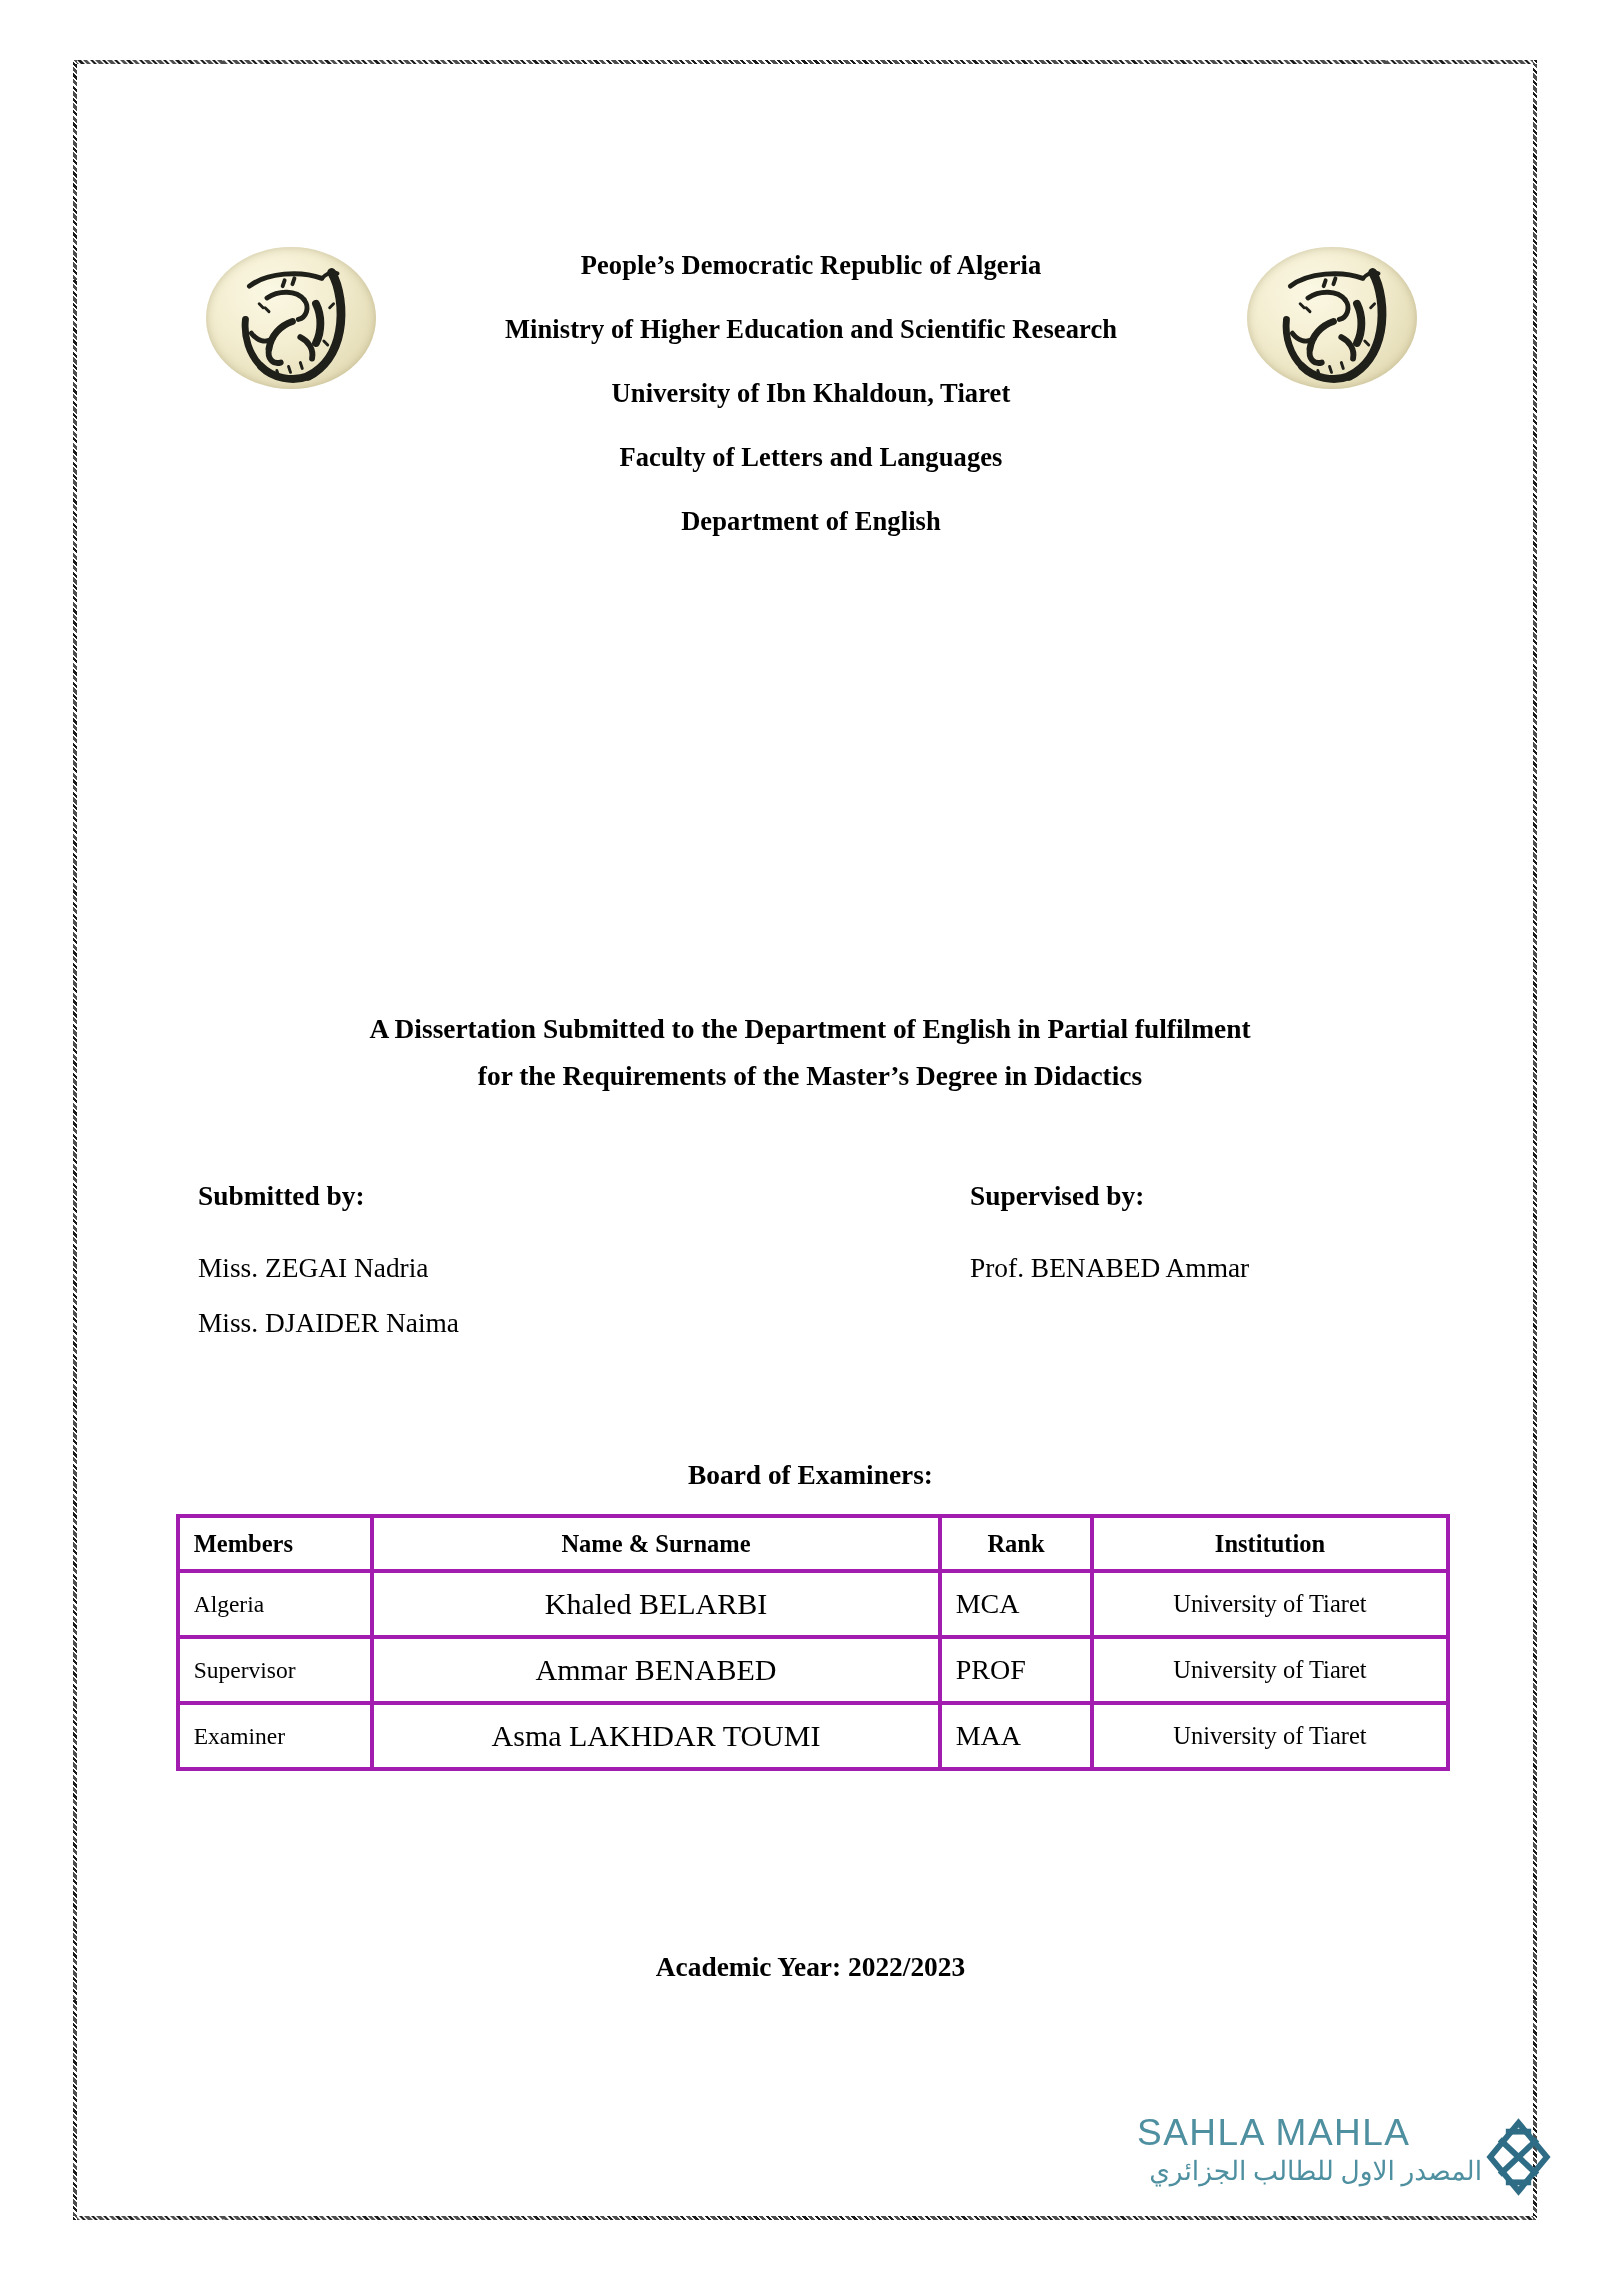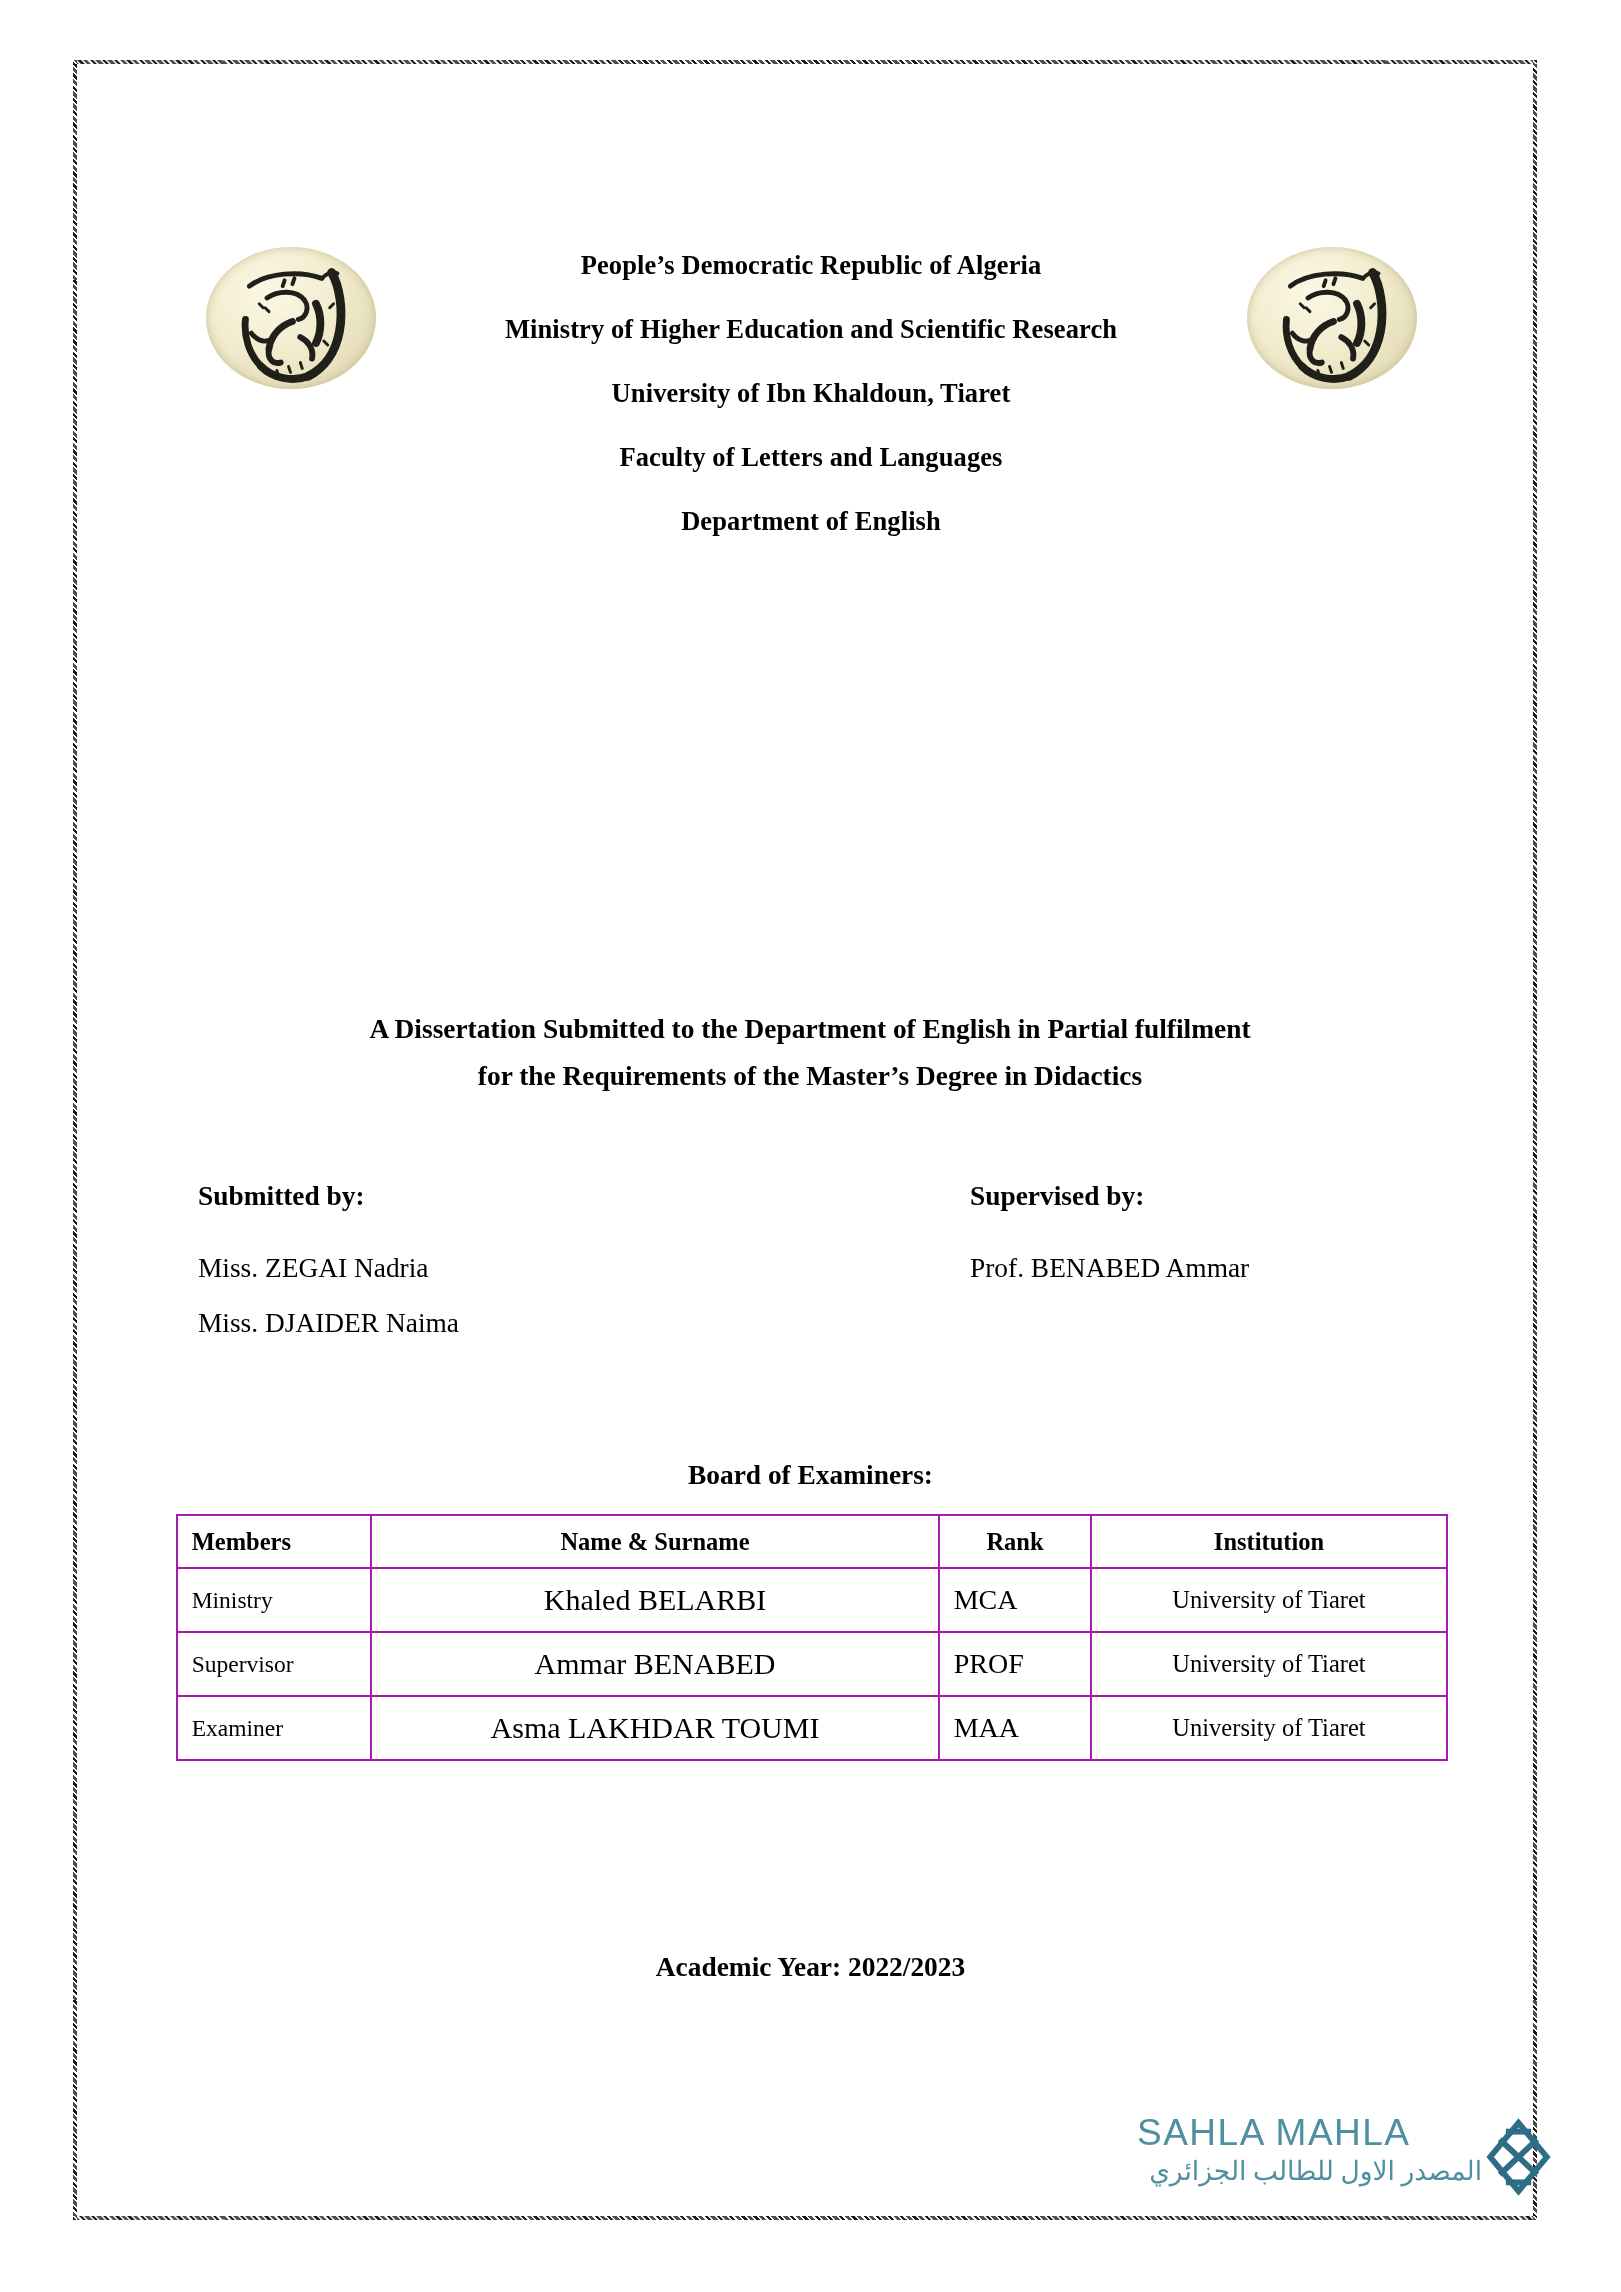--- a/index.html
+++ b/index.html
@@ -163,21 +163,21 @@
 
   #examiners-table {
     position: absolute;
     left: 176px;
     top: 1514px;
     width: 1270px;
     border-collapse: collapse;
     table-layout: fixed;
   }
   #examiners-table td, #examiners-table th {
-    border: 2px solid #a21caf;
+    border: 4px solid #a21caf;
     padding: 0;
     vertical-align: middle;
   }
   #examiners-table col.c-member { width: 194px; }
   #examiners-table col.c-name   { width: 568px; }
   #examiners-table col.c-rank   { width: 152px; }
   #examiners-table col.c-inst   { width: 356px; }
 
   #examiners-table thead th {
     height: 51px;
@@ -349,21 +349,21 @@
     <thead>
       <tr>
         <th class="th-member">Members</th>
         <th class="th-name">Name &amp; Surname</th>
         <th class="th-rank">Rank</th>
         <th class="th-inst">Institution</th>
       </tr>
     </thead>
     <tbody>
       <tr>
-        <td class="td-member">Ministry</td>
+        <td class="td-member">Algeria</td>
         <td class="td-name">Khaled BELARBI</td>
         <td class="td-rank">MCA</td>
         <td class="td-inst">University of Tiaret</td>
       </tr>
       <tr>
         <td class="td-member">Supervisor</td>
         <td class="td-name">Ammar BENABED</td>
         <td class="td-rank">PROF</td>
         <td class="td-inst">University of Tiaret</td>
       </tr>

